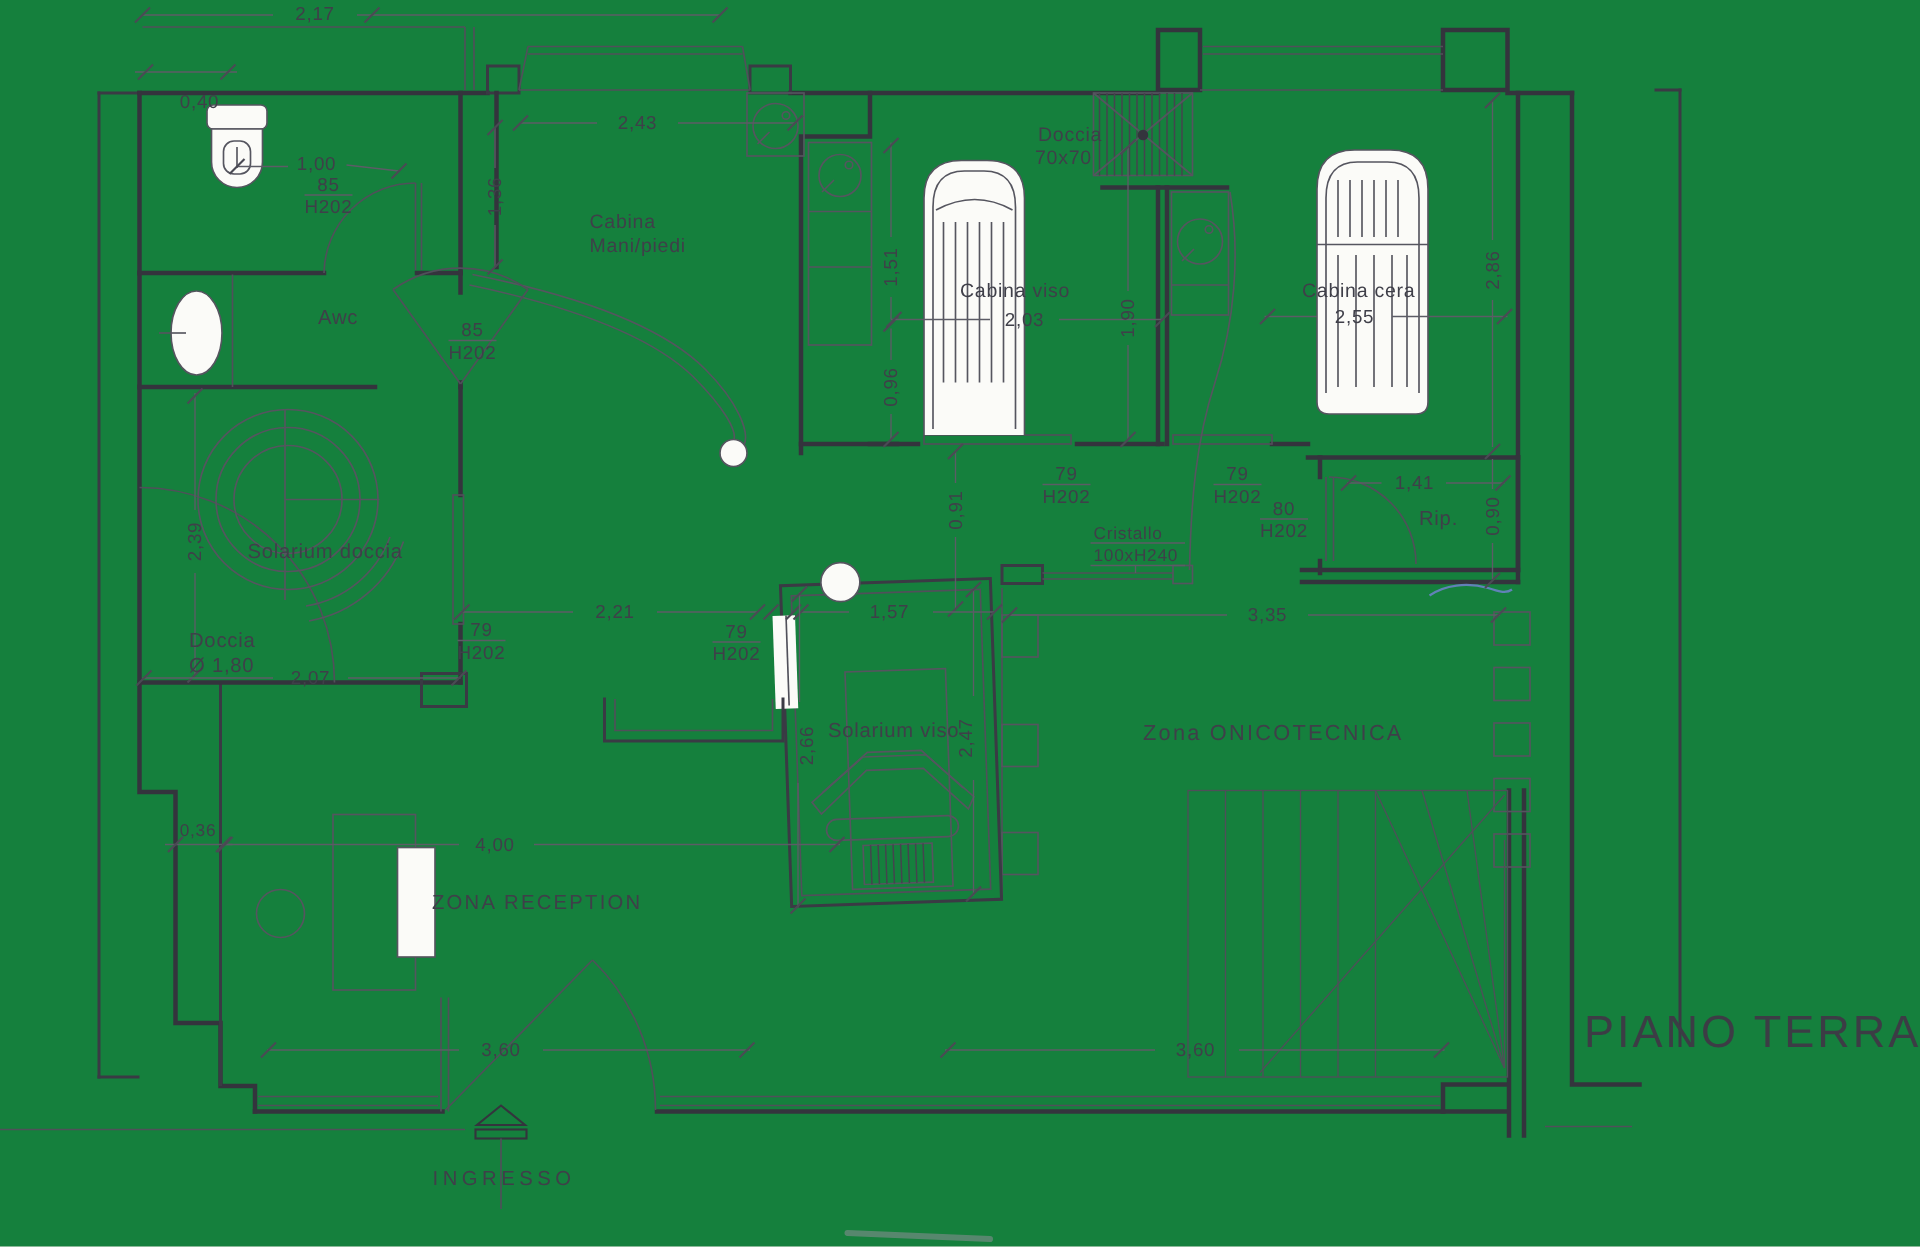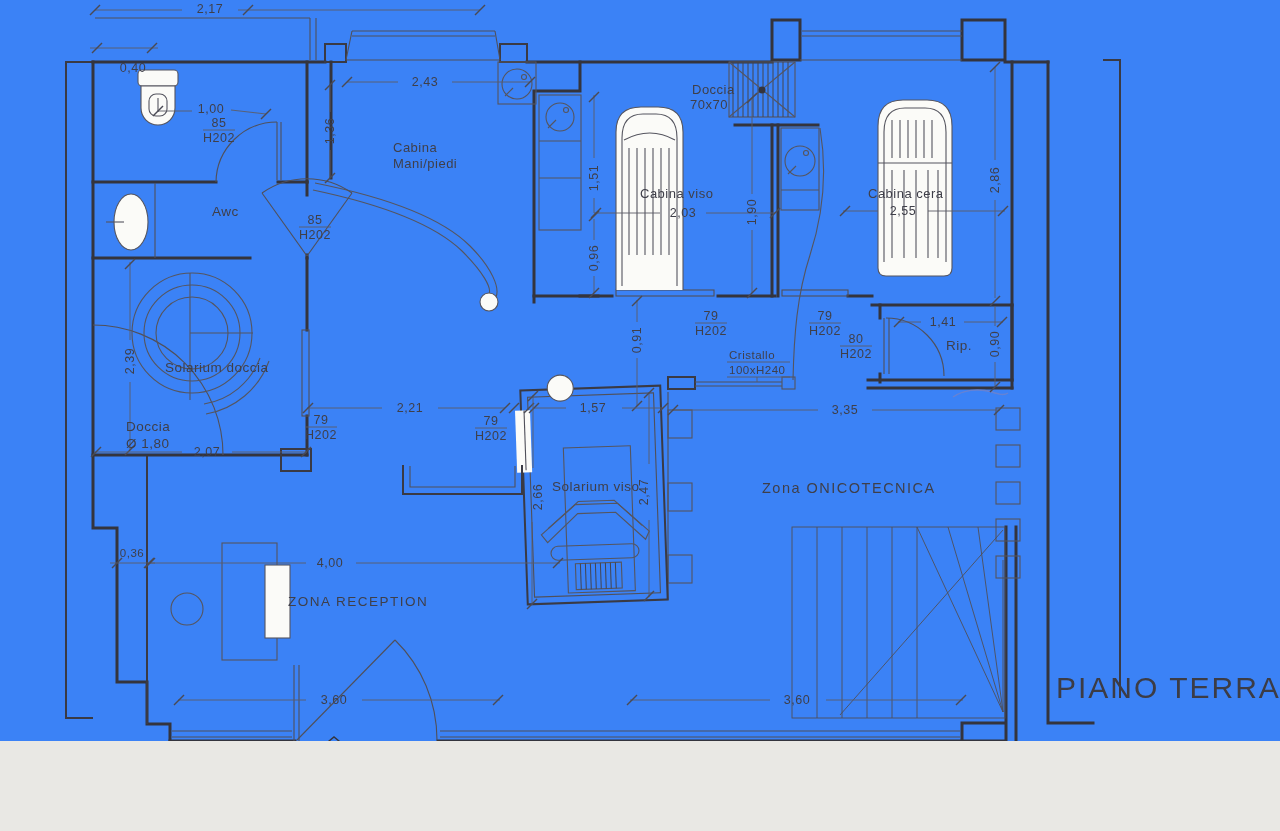--- a/index.html
+++ b/index.html
@@ -1,16 +1,16 @@
 <!DOCTYPE html>
 <html><head>
 <meta charset="utf-8">
 <style>
   html,body{margin:0;padding:0;background:#e9e8e4;}
-  #page{position:relative;width:1280px;height:741px;background:#3b82f6;overflow:hidden;}
+  #page{position:relative;width:1280px;height:831px;background:#15803d;overflow:hidden;}
   svg{position:absolute;left:0;top:0;}
   .wall{stroke:#34343d;stroke-width:3;fill:none;stroke-linecap:square;}
   .wallm{stroke:#3a3a44;stroke-width:2;fill:none;stroke-linecap:square;}
   .thin{stroke:#50505a;stroke-width:1.1;fill:none;}
   .fix{stroke:#55555f;stroke-width:1.1;fill:#fbfbf8;}
   .fixn{stroke:#55555f;stroke-width:1.1;fill:none;}
   .dim{stroke:#5c5c66;stroke-width:0.9;fill:none;}
   .tread{stroke:#4f4f59;stroke-width:0.9;fill:none;}
   .hatch{stroke:#44444e;stroke-width:1;fill:none;}
   text{font-family:"Liberation Sans","DejaVu Sans",sans-serif;fill:#3f3f49;letter-spacing:.5px;}

